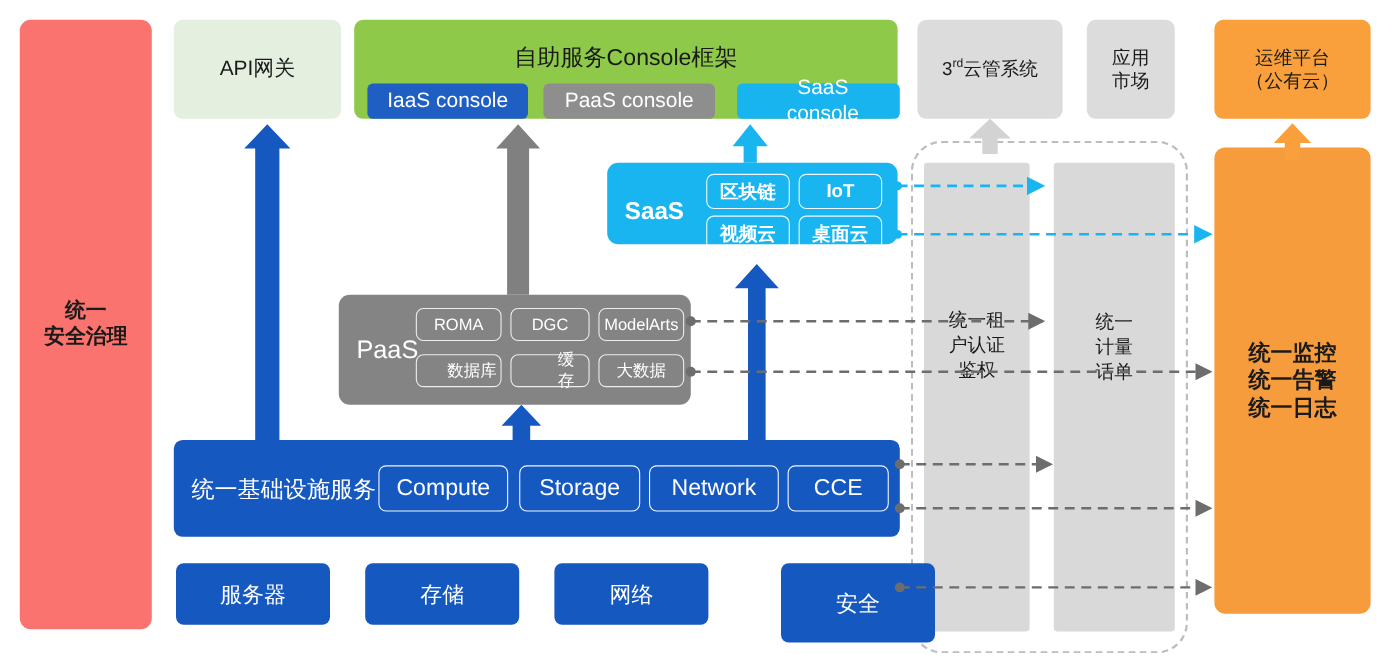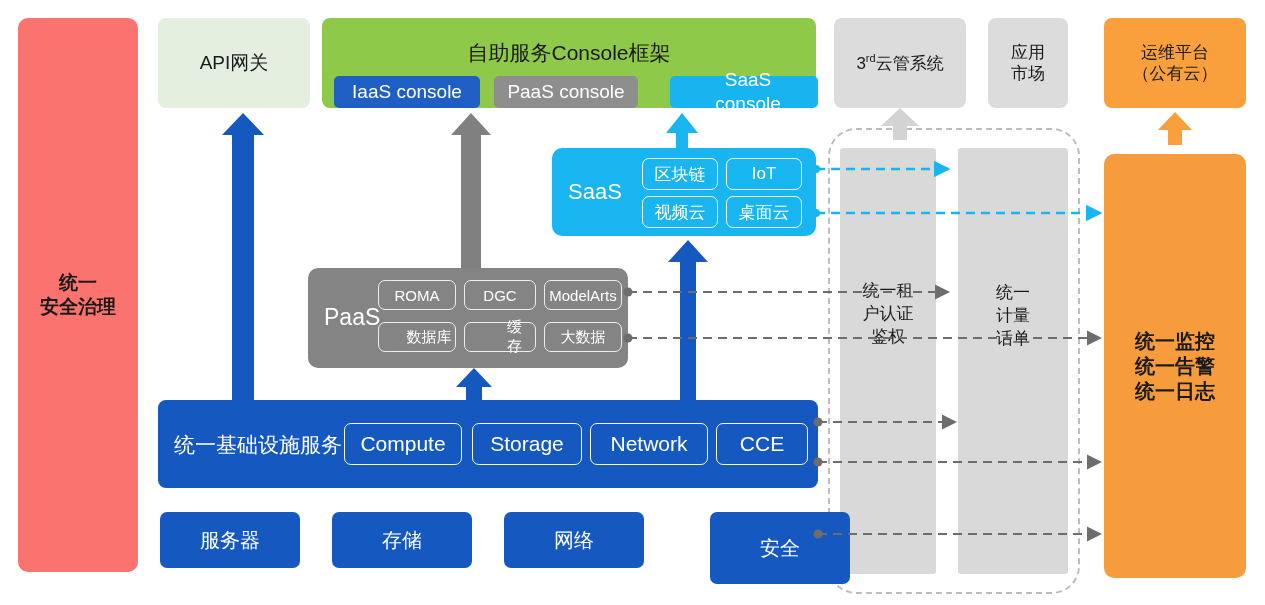--- a/index.html
+++ b/index.html
@@ -66,51 +66,51 @@
 <div id="stage">
 
   <div class="box security" style="left:18px;top:18px;width:120px;height:554px;">统一
 安全治理</div>
 
   <div class="box apigw" style="left:158px;top:18px;width:152px;height:90px;">API网关</div>
 
   <div class="box console-frame" style="left:322px;top:18px;width:494px;height:90px;">
     <span class="console-title">自助服务Console框架</span>
     <span class="chip iaas" style="left:12px;top:58px;width:146px;">IaaS console</span>
-    <span class="chip paas" style="left:172px;top:58px;width:144px;">PaaS console</span>
+    <span class="chip paas" style="left:172px;top:58px;width:156px;">PaaS console</span>
     <span class="chip saas" style="left:348px;top:58px;width:148px;">SaaS console</span>
   </div>
 
   <div class="box gbox" style="left:834px;top:18px;width:132px;height:90px;">
     <span><span>3</span><sup>rd</sup><span>云管系统</span></span>
   </div>
 
   <div class="box gbox" style="left:988px;top:18px;width:80px;height:90px;">应用
 市场</div>
 
   <div class="box ops-top" style="left:1104px;top:18px;width:142px;height:90px;">运维平台
 （公有云）</div>
 
-  <div class="box ops-panel" style="left:1104px;top:154px;width:142px;height:424px;">统一监控
+  <div class="box ops-panel" style="left:1104px;top:134px;width:142px;height:424px;">统一监控
 统一告警
 统一日志</div>
 
   <div class="dashcontainer" style="left:828px;top:128px;width:252px;height:466px;"></div>
 
   <div class="gcol" style="left:840px;top:148px;width:96px;height:426px;"></div>
   <div class="gcol-label" style="left:840px;top:280px;width:96px;">统一租
 户认证
 鉴权</div>
 
   <div class="gcol" style="left:958px;top:148px;width:110px;height:426px;"></div>
   <div class="gcol-label" style="left:958px;top:282px;width:110px;">统一
 计量
 话单</div>
 
-  <div class="saas-block" style="left:552px;top:148px;width:264px;height:88px;">
+  <div class="saas-block" style="left:552px;top:148px;width:264px;height:74px;font-weight:bold;">
     <span class="saas-label" style="left:16px;top:31px;">SaaS</span>
     <span class="tile" style="left:90px;top:10px;width:76px;height:32px;">区块链</span>
     <span class="tile" style="left:174px;top:10px;width:76px;height:32px;">IoT</span>
     <span class="tile" style="left:90px;top:48px;width:76px;height:32px;">视频云</span>
     <span class="tile" style="left:174px;top:48px;width:76px;height:32px;">桌面云</span>
   </div>
 
   <div class="paas-block" style="left:308px;top:268px;width:320px;height:100px;">
     <span class="paas-label" style="left:16px;top:36px;">PaaS</span>
     <span class="ptile" style="left:70px;top:12px;width:78px;height:30px;">ROMA</span>

